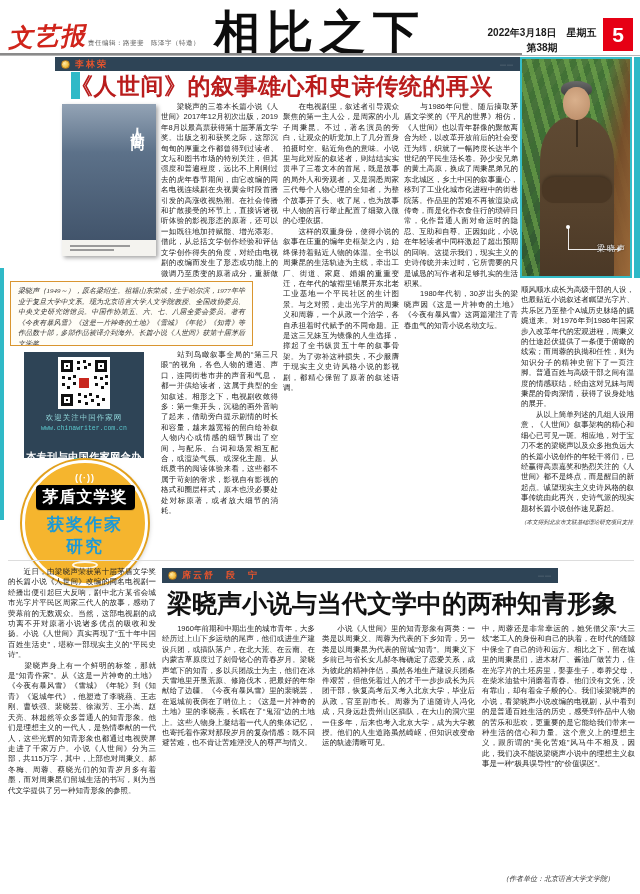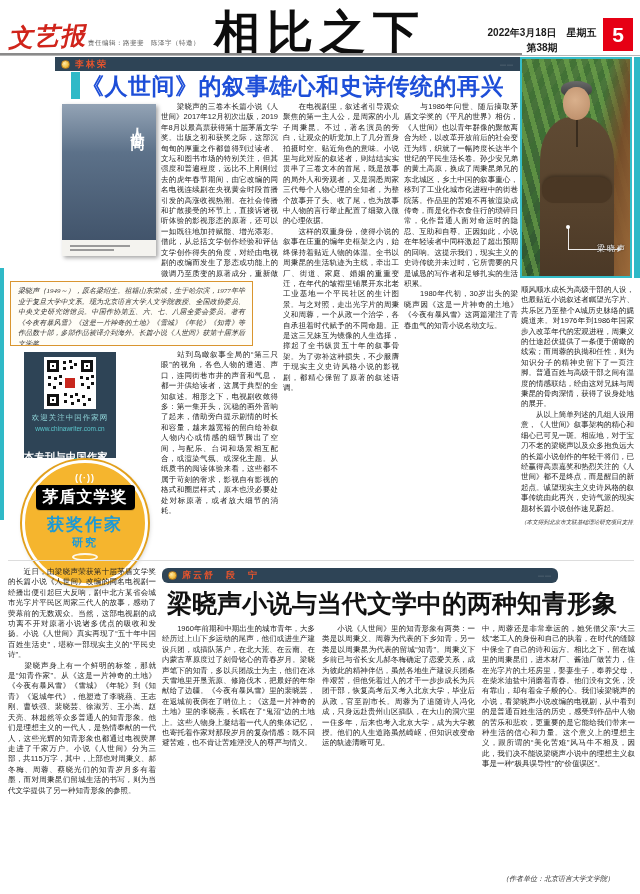--- a/index.html
+++ b/index.html
@@ -22,22 +22,22 @@
   .rule-light { position:absolute; left:0; top:55px; width:640px; height:1px; background:#b5b5b5; }
   .rule-dark  { position:absolute; left:0; top:53px; width:522px; height:3px; background:#8a8a8a; }
 
   
   .author-bar { position:absolute; background:#2e4456; display:flex; align-items:center; padding-left:6px; }
   .author-icon { width:9px; height:9px; border-radius:50%;
                  background:radial-gradient(circle at 35% 35%, #ffe9a8, #f2bf3e 60%, #cf8a22); margin-right:5px;
                  border:1px solid #b97c1e; }
   .author-name { color:#e8542c; font-weight:bold; font-size:9px; letter-spacing:2px; }
   .bar-dots { margin-left:auto; margin-right:6px; color:rgba(255,255,255,.45); font-size:6px; letter-spacing:1px; }
-  .headline1 { position:absolute; left:81px; top:71px; width:432px; font-size:23px; font-weight:bold;
-               color:#1d4ed8; letter-spacing:.5px; white-space:nowrap; }
+  .headline1 { position:absolute; left:70px; top:71px; width:432px; font-size:23px; font-weight:bold;
+               color:#b91c1c; letter-spacing:.5px; white-space:nowrap; }
   .headline2 { position:absolute; left:167px; top:587px; width:468px; font-size:25px; font-weight:bold;
                color:#111; white-space:nowrap; }
   .accent-sq { position:absolute; left:71px; top:72px; width:9px; height:27px; background:#2fb9c7; }
 
   .col { position:absolute; font-size:7.5px; line-height:10.4px; color:#242424; text-align:justify;
          overflow:hidden; white-space:pre-line; }
   .note { position:absolute; font-family:Liberation Mono, monospace; font-style:italic; color:#333;
           overflow:hidden; white-space:nowrap; }
 
   
@@ -52,36 +52,36 @@
   .book-band { position:absolute; left:0; bottom:0; width:100%; height:16px; background:#f4f3ef; }
   .book-band i { position:absolute; left:8px; top:5px; width:60px; height:1.5px; background:#9a9a9a; }
   .book-band i + i { top:9px; width:44px; }
 
   
   .bio-box { position:absolute; left:10px; top:281px; width:243px; height:65px; border:1px solid #d9952f;
              background:#fffdf6; padding:4px 7px; font-family:"Liberation Serif", serif; font-style:italic;
              font-size:7px; line-height:10.6px; color:#333; text-align:justify; overflow:hidden; }
 
   
-  .qr-box { position:absolute; left:24px; top:352px; width:92px; height:106px; background:#2e4456;
-            display:flex; flex-direction:column; align-items:center; padding-top:5px; }
+  .qr-box { position:absolute; left:24px; top:352px; width:120px; height:106px; background:#2e4456;
+            display:flex; flex-direction:column; align-items:center; padding-top:5px;font-family:Liberation Mono, monospace; }
   .qr-code { width:52px; height:52px; background:#fff; position:relative; }
   .qr-line1 { color:#8fd4d8; font-size:7.5px; margin-top:4px; letter-spacing:1px; }
   .qr-line2 { color:#5bc6cc; font-size:6.5px; margin-top:2px; }
   .qr-line3 { color:#ffffff; font-size:10px; font-weight:bold; margin-top:18px; letter-spacing:.5px; }
 
   
   .badge { position:absolute; left:22px; top:460px; width:126px; height:126px; border-radius:50%;
            background:#f5b52e; border:3px solid #fff; box-shadow:0 0 0 2px #e2a01c, 1px 2px 5px rgba(0,0,0,.25);
            display:flex; flex-direction:column; align-items:center; padding-top:10px; }
   .badge-signal { color:#fff; font-size:9px; font-weight:bold; letter-spacing:1px; }
   .badge-band { background:#000000; color:#fff; font-size:16px; font-weight:bold; letter-spacing:1px;
                 padding:2px 7px; border-radius:4px; margin-top:2px; box-shadow:0 1px 0 rgba(0,0,0,.15); }
   .badge-l2 { color:#1d9ad6; font-size:17px; font-weight:900; letter-spacing:2px; margin-top:3px; }
-  .badge-l3 { color:#1d9ad6; font-size:11px; font-weight:900; letter-spacing:2px; margin-top:-1px; }
+  .badge-l3 { color:#1d9ad6; font-size:17px; font-weight:900; letter-spacing:2px; margin-top:-1px; }
   .badge-swirl { width:26px; height:8px; border:2px solid rgba(255,255,255,.9); border-radius:50%; margin-top:3px; }
 
   
   .photo-frame { position:absolute; left:520px; top:57px; width:112px; height:221px; border:2px solid #35bdc9;
                  overflow:hidden; background:
                  linear-gradient(100deg, rgba(0,0,0,0) 60%, rgba(122,74,40,.9) 78%, #9c6a3a 100%),
                  repeating-linear-gradient(75deg, rgba(125,180,82,.5) 0 5px, rgba(0,0,0,0) 5px 12px),
                  repeating-linear-gradient(-55deg, rgba(60,110,50,.6) 0 7px, rgba(0,0,0,0) 7px 15px),
                  linear-gradient(180deg,#4d7a3c,#2f5530); }
   .ph-head { position:absolute; left:41px; top:28px; width:27px; height:33px; border-radius:48%;
@@ -215,21 +215,21 @@
     <div class="ph-dot" style="left:44px; bottom:47px;"></div>
     <div class="ph-dot" style="left:95px; bottom:25px;"></div>
     <div class="photo-caption">梁晓声</div>
   </div>
 
   <div class="divider2"></div>
 
   <div class="col" style="left:8px; top:567px; width:148px; height:321px;">　　近日，由梁晓声荣获第十届茅盾文学奖的长篇小说《人世间》改编的同名电视剧一经播出便引起巨大反响，剧中北方某省会城市光字片平民区周家三代人的故事，感动了荧幕前的无数观众。当然，这部电视剧的成功离不开对原著小说诸多优点的吸收和发扬。小说《人世间》真实再现了“五十年中国百姓生活史”，堪称一部现实主义的“平民史诗”。
 　　梁晓声身上有一个鲜明的标签，那就是“知青作家”。从《这是一片神奇的土地》《今夜有暴风雪》《雪城》《年轮》到《知青》《返城年代》，他塑造了李晓燕、王志刚、曹铁强、裴晓芸、徐淑芳、王小嵩、赵天亮、林超然等众多普通人的知青形象。他们是理想主义的一代人，是热情奉献的一代人，这些光辉的知青形象也都通过电视荧屏走进了千家万户。小说《人世间》分为三部，共115万字，其中，上部也对周秉义、郝冬梅、周蓉、蔡晓光们的知青岁月多有着墨，而对周秉昆们留城生活的书写，则为当代文学提供了另一种知青形象的参照。</div>
 
-  <div class="author-bar" style="left:162px; top:568px; width:396px; height:15px;border-radius:6px;">
+  <div class="author-bar" style="left:162px; top:568px; width:396px; height:15px;">
     <span class="author-icon"></span>
     <span class="author-name">席云舒　段　宁</span>
     <span class="bar-dots">⋯⋯</span>
   </div>
   <h2 class="headline2">梁晓声小说与当代文学中的两种知青形象</h2>
 
   <div class="col" style="left:162px; top:624px; width:153px; height:264px;">　　1960年前期和中期出生的城市青年，大多经历过上山下乡运动的尾声，他们或进生产建设兵团，或插队落户，在北大荒、在云南、在内蒙古草原度过了刻骨铭心的青春岁月。梁晓声笔下的知青，多以兵团战士为主，他们在冰天雪地里开垦荒原、修路伐木，把最好的年华献给了边疆。《今夜有暴风雪》里的裴晓芸，在返城前夜倒在了哨位上；《这是一片神奇的土地》里的李晓燕，长眠在了“鬼沼”边的土地上。这些人物身上凝结着一代人的集体记忆，也寄托着作家对那段岁月的复杂情感：既不回避苦难，也不肯让苦难湮没人的尊严与情义。</div>
   <div class="col" style="left:322px; top:624px; width:153px; height:264px;">　　小说《人世间》里的知青形象有两类：一类是以周秉义、周蓉为代表的下乡知青，另一类是以周秉昆为代表的留城“知青”。周秉义下乡前已与省长女儿郝冬梅确定了恋爱关系，成为彼此的精神伴侣，虽然各地生产建设兵团条件艰苦，但他凭着过人的才干一步步成长为兵团干部，恢复高考后又考入北京大学，毕业后从政，官至副市长。周蓉为了追随诗人冯化成，只身远赴贵州山区插队，在大山的洞穴里一住多年，后来也考入北京大学，成为大学教授。他们的人生道路虽然崎岖，但知识改变命运的轨迹清晰可见。</div>
   <div class="col" style="left:482px; top:624px; width:153px; height:248px;">中，周蓉还是非常幸运的，她凭借父亲“大三线”老工人的身份和自己的执着，在时代的缝隙中保全了自己的诗和远方。相比之下，留在城里的周秉昆们，进木材厂、酱油厂做苦力，住在光字片的土坯房里，娶妻生子，奉养父母，在柴米油盐中消磨着青春。他们没有文凭，没有靠山，却有着金子般的心。我们读梁晓声的小说，看梁晓声小说改编的电视剧，从中看到的是普通百姓生活的历史，感受到作品中人物的苦乐和悲欢，更重要的是它能给我们带来一种生活的信心和力量。这个意义上的理想主义，跟所谓的“美化苦难”风马牛不相及，因此，我们决不能说梁晓声小说中的理想主义叙事是一种“极具误导性”的“价值误区”。</div>
   <div class="note" style="left:502px; top:874px; width:133px; font-size:7px;">（作者单位：北京语言大学文学院）</div>

